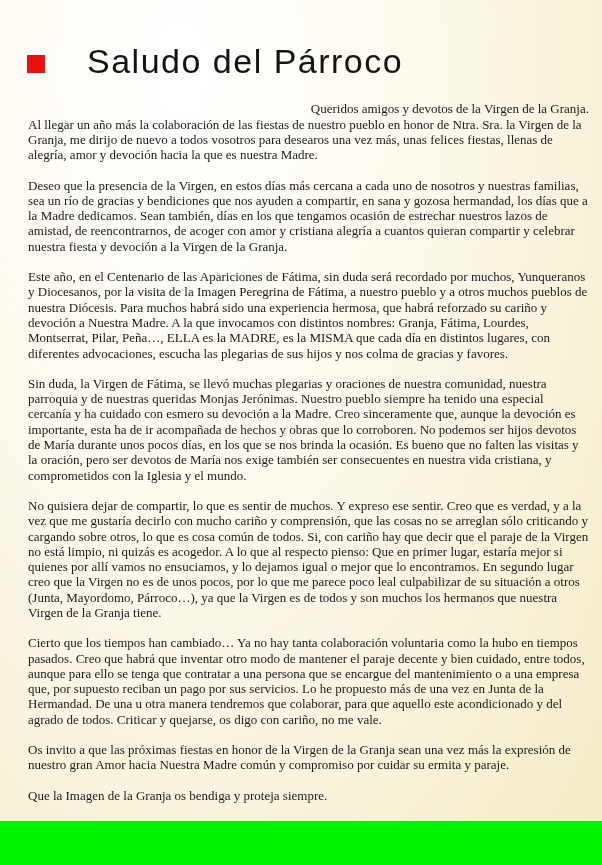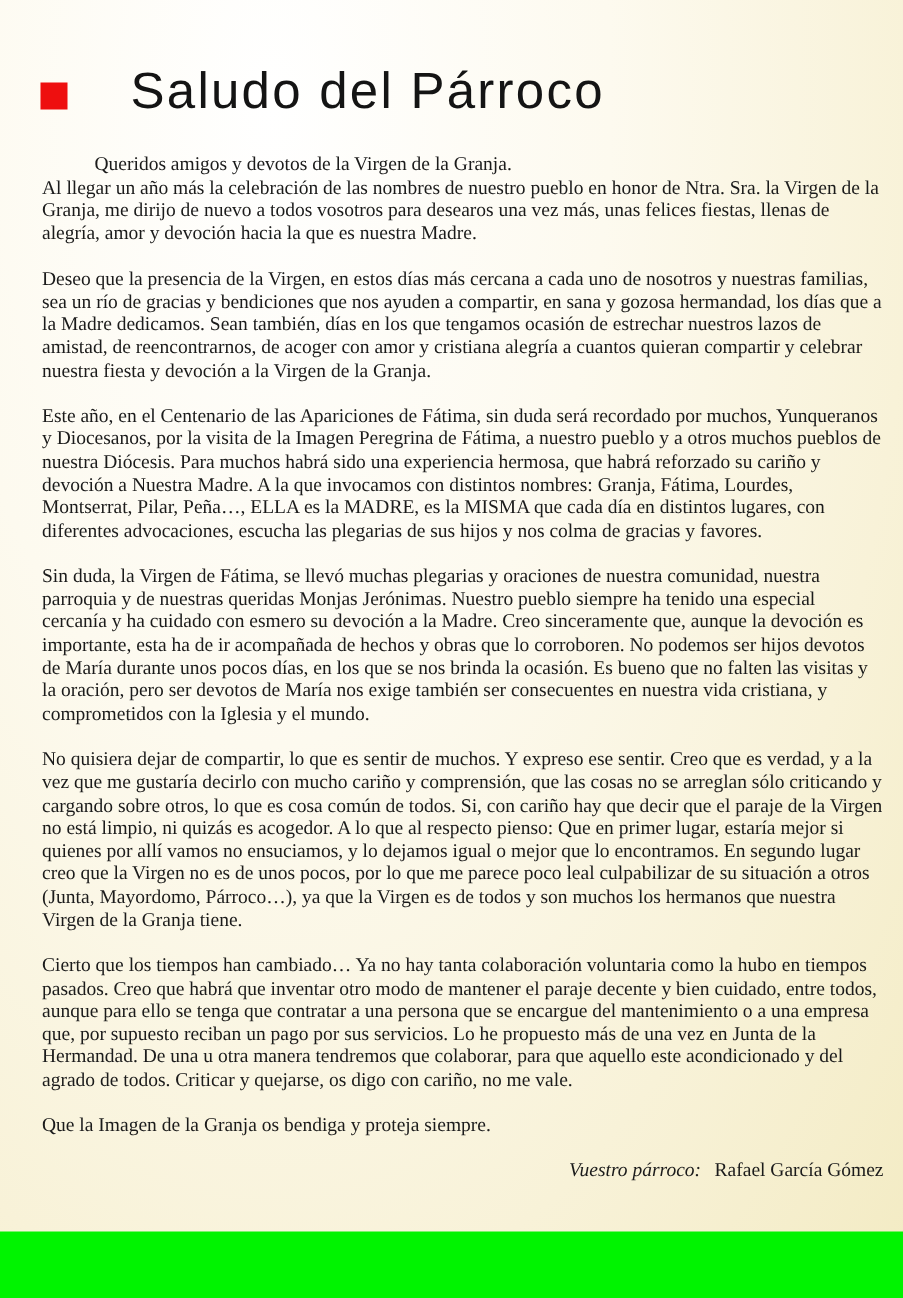--- a/index.html
+++ b/index.html
@@ -44,20 +44,21 @@
     line-height: 15.3px;
     color: #1b1b1b;
     text-align: left;
   }
   .letter-body p {
     margin: 0 0 15px 0;
   }
   p.salutation {
     text-indent: 35px;
     margin: 0;
+    text-align: right;
   }
   p.signature {
     text-align: right;
     margin: 14px 0 0 0;
     white-space: nowrap;
   }
   .signature .role {
     font-style: italic;
   }
   .signature .name {
@@ -77,26 +78,27 @@
 
 <div class="page">
 
   <header class="title-row">
     <span class="bullet"></span>
     <h1 class="page-title">Saludo del Párroco</h1>
   </header>
 
   <main class="letter-body">
     <p class="salutation">Queridos amigos y devotos de la Virgen de la Granja.</p>
-    <p>Al llegar un año más la celebración de las nombres de nuestro pueblo en honor de Ntra. Sra. la Virgen de la Granja,  me dirijo de nuevo a todos vosotros para desearos una vez más, unas felices fiestas, llenas de alegría, amor y devoción hacia la que es nuestra Madre.</p>
+    <p>Al llegar un año más la colaboración de las fiestas de nuestro pueblo en honor de Ntra. Sra. la Virgen de la Granja,  me dirijo de nuevo a todos vosotros para desearos una vez más, unas felices fiestas, llenas de alegría, amor y devoción hacia la que es nuestra Madre.</p>
     <p>Deseo que la presencia de la Virgen, en estos días más cercana a cada uno de nosotros y nuestras familias, sea un río de gracias y bendiciones que nos ayuden a compartir, en sana y gozosa hermandad, los días que a la Madre dedicamos. Sean también, días en los que tengamos ocasión de estrechar nuestros lazos de amistad, de reencontrarnos, de acoger con amor y cristiana alegría a cuantos quieran compartir y celebrar nuestra fiesta y devoción a la Virgen de la Granja.</p>
     <p>Este año, en el Centenario de las Apariciones de Fátima, sin duda será recordado por muchos, Yunqueranos y Diocesanos, por la visita de la Imagen Peregrina de Fátima, a nuestro pueblo y a otros muchos pueblos de nuestra Diócesis. Para muchos habrá sido una experiencia hermosa, que habrá reforzado su cariño y devoción a Nuestra Madre. A la que invocamos con distintos nombres: Granja, Fátima, Lourdes, Montserrat, Pilar, Peña…, ELLA es la MADRE, es la MISMA que cada día en distintos lugares, con diferentes advocaciones,  escucha las plegarias de sus hijos y nos colma de gracias y favores.</p>
     <p>Sin duda, la Virgen de Fátima, se llevó muchas plegarias y oraciones de nuestra comunidad, nuestra parroquia y de nuestras queridas Monjas Jerónimas. Nuestro pueblo siempre ha tenido una especial cercanía y ha cuidado con esmero su devoción a la Madre. Creo sinceramente que, aunque la devoción es importante, esta ha de ir acompañada de hechos y obras que lo corroboren. No podemos ser hijos devotos de María durante unos pocos días, en los que se nos brinda la ocasión. Es bueno que no falten las visitas y la oración, pero ser devotos de María nos exige también ser consecuentes en nuestra vida cristiana, y comprometidos con la Iglesia y el mundo.</p>
     <p>No quisiera dejar de compartir, lo que es sentir de muchos. Y expreso ese sentir. Creo que es verdad, y a la vez que me gustaría decirlo con mucho cariño y comprensión, que las cosas no se arreglan sólo criticando y cargando sobre otros, lo que es cosa común de todos. Si, con cariño hay que decir que el paraje de la Virgen no está limpio, ni quizás es acogedor. A lo que al respecto pienso: Que en primer lugar, estaría mejor si quienes por allí vamos no ensuciamos, y lo dejamos igual o mejor que lo encontramos. En segundo lugar creo que la Virgen no es de unos pocos, por lo que me parece poco leal culpabilizar de su situación a otros (Junta, Mayordomo, Párroco…), ya que la Virgen es de todos y son muchos los hermanos que nuestra Virgen de la Granja tiene.</p>
     <p>Cierto que los tiempos han cambiado… Ya no hay tanta colaboración voluntaria como la hubo en tiempos pasados. Creo que habrá que inventar otro modo de mantener el paraje decente y bien cuidado, entre todos, aunque para ello se tenga que contratar a una persona que se encargue del mantenimiento o  a una empresa que, por supuesto reciban un pago por sus servicios. Lo he propuesto más de una vez en Junta de la Hermandad. De una u otra manera tendremos que colaborar, para que aquello este acondicionado y del agrado de todos. Criticar y quejarse, os digo con cariño, no me vale.</p>
+    <p>Os invito a que las próximas fiestas en honor de la Virgen de la Granja sean una vez más la expresión de nuestro gran Amor hacia Nuestra Madre común y compromiso por cuidar su ermita y paraje.</p>
     <p>Que la Imagen de la Granja os bendiga y proteja siempre.</p>
     <p class="signature">
       <span class="role">Vuestro párroco:</span><span class="name">Rafael García Gómez</span>
     </p>
   </main>
 
   <footer class="green-bar"></footer>
 
 </div>
 

